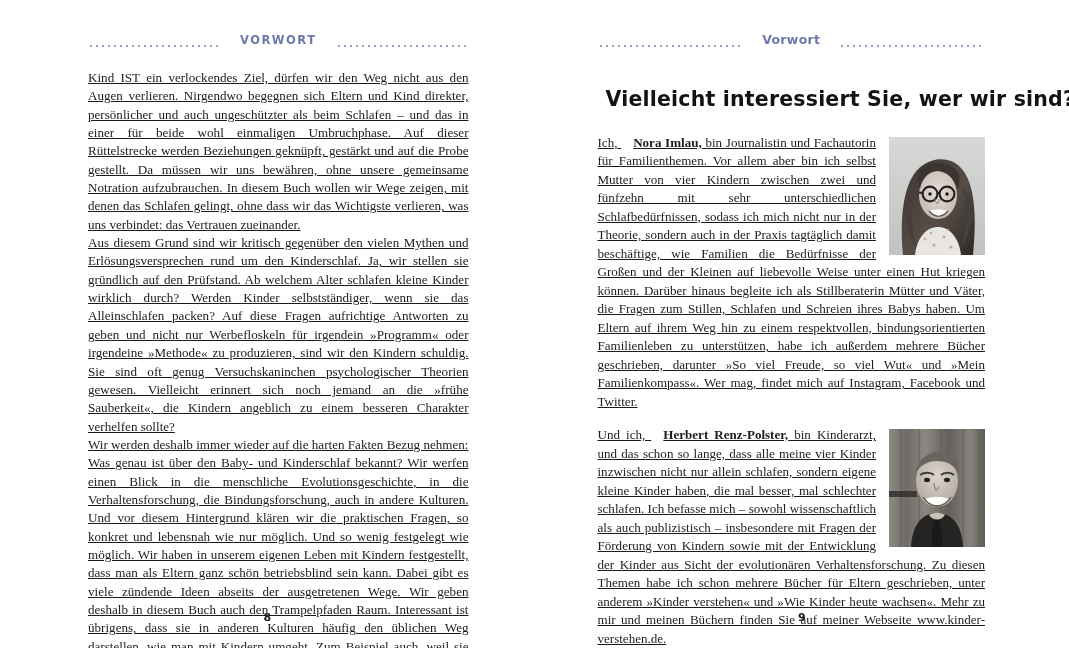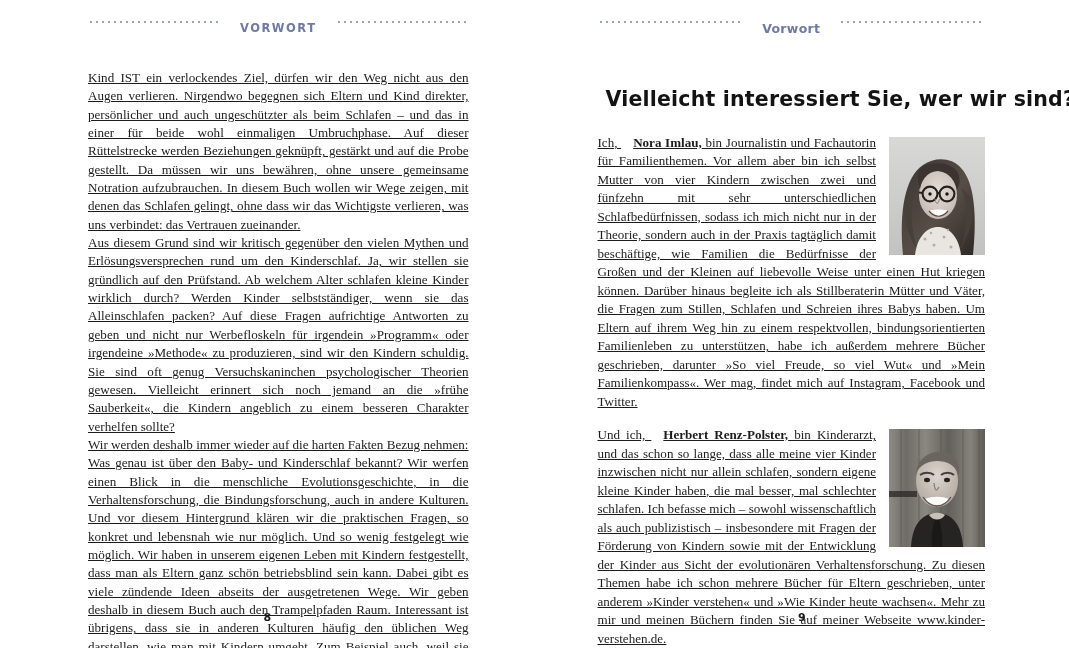--- a/index.html
+++ b/index.html
@@ -26,21 +26,21 @@
     width: 534.5px;
     height: 648px;
     box-sizing: border-box;
   }
   .page-left  { padding: 0 66px 0 88px; }
   .page-right { padding: 0 84px 0 63px; }
 
   
   .runhead {
     display: flex;
-    align-items: flex-start;
+    align-items: flex-end;
     gap: 19px;
     height: 26px;
     margin-top: 21px;
     user-select: none;
   }
   .runhead .dots {
     flex: 1 1 auto;
     height: 2px;
     background-image: radial-gradient(circle, #9aa2c4 0.9px, rgba(0,0,0,0) 1.1px);
     background-size: 6px 2px;

